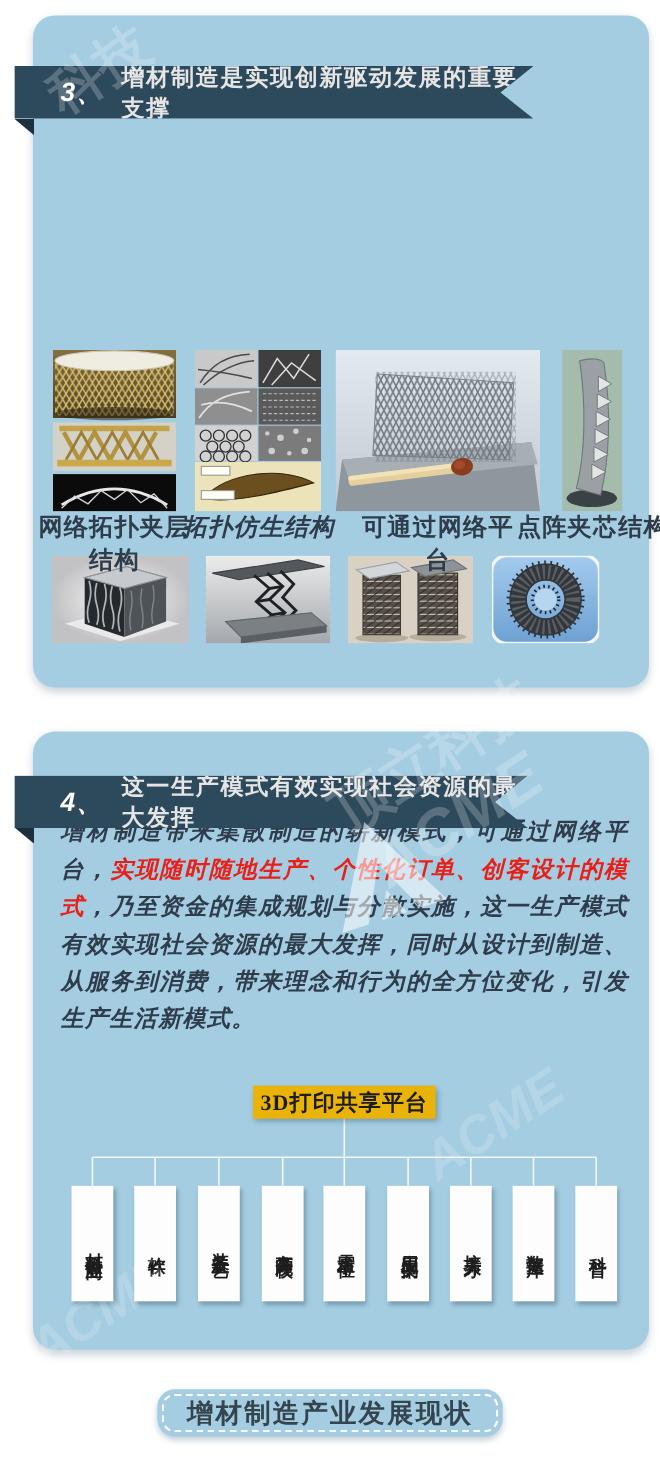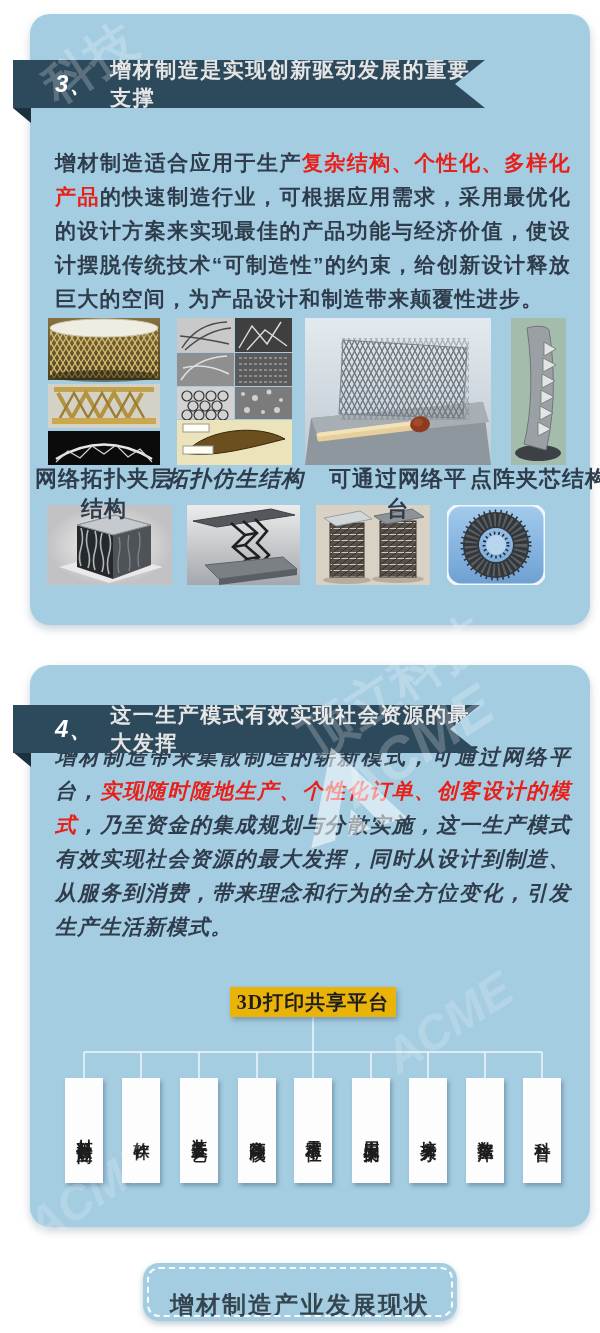--- a/index.html
+++ b/index.html
@@ -70,23 +70,23 @@
   .vbox {
     position:absolute; top:1078px; width:38px; height:105px;
     background:#fdfdfd; display:flex; align-items:center; justify-content:center;
     writing-mode:vertical-rl; text-orientation:upright;
     font-family:"Liberation Serif","DejaVu Serif",serif;
     font-size:16px; font-weight:700; color:#1d1d1d; letter-spacing:2px;
     box-shadow:2px 3px 4px rgba(50,80,100,.4); z-index:3;
   }
 
   #footer-pill {
-    position:absolute; left:143px; top:1263px; width:314px; height:58px;
+    position:absolute; left:143px; top:1263px; width:314px; height:43px;
     background:#a5cde2; border-radius:16px;
-    display:flex; align-items:flex-end; justify-content:center;
+    display:flex; align-items:center; justify-content:center;
     box-shadow:0 3px 6px rgba(100,130,150,.4); z-index:3;
   }
   #footer-pill:after {
     content:""; position:absolute; inset:4px;
     border:2px dashed rgba(255,255,255,.95); border-radius:12px;
   }
   #footer-pill .pill-text {
     font-size:24px; font-weight:700; color:#35454f; letter-spacing:2px;
   }
 
@@ -101,21 +101,20 @@
 <div id="page">
 
   <div class="card" id="card-3"></div>
 
   <div class="ribbon" id="ribbon-3">
     <span class="num">3、</span>
     <span class="ttl">增材制造是实现创新驱动发展的重要支撑</span>
   </div>
   <div class="fold" id="fold-3"></div>
 
-  <p class="para" id="para-3"><span>增材制造适合应用于生产</span><span class="red">复杂结构、个性化、多样化产品</span><span>的快速制造行业，可根据应用需求，采用最优化的设计方案来实现最佳的产品功能与经济价值，使设计摆脱传统技术“可制造性”的约束，给创新设计释放巨大的空间，为产品设计和制造带来颠覆性进步。</span></p>
 
   <div class="photo" style="left:48px;top:318px;">
     <svg width="112" height="147">
       <defs>
         <linearGradient id="g1" x1="0" y1="0" x2="0" y2="1">
           <stop offset="0" stop-color="#857140"></stop>
             <stop offset="1" stop-color="#4c401f"></stop>
         </linearGradient>
         <pattern id="x1" width="12" height="10" patternUnits="userSpaceOnUse">
           <path d="M0 10 L6 0 L12 10 M0 0 L6 10 L12 0" stroke="#d8bd6f" stroke-width="1.3" fill="none"></path>

